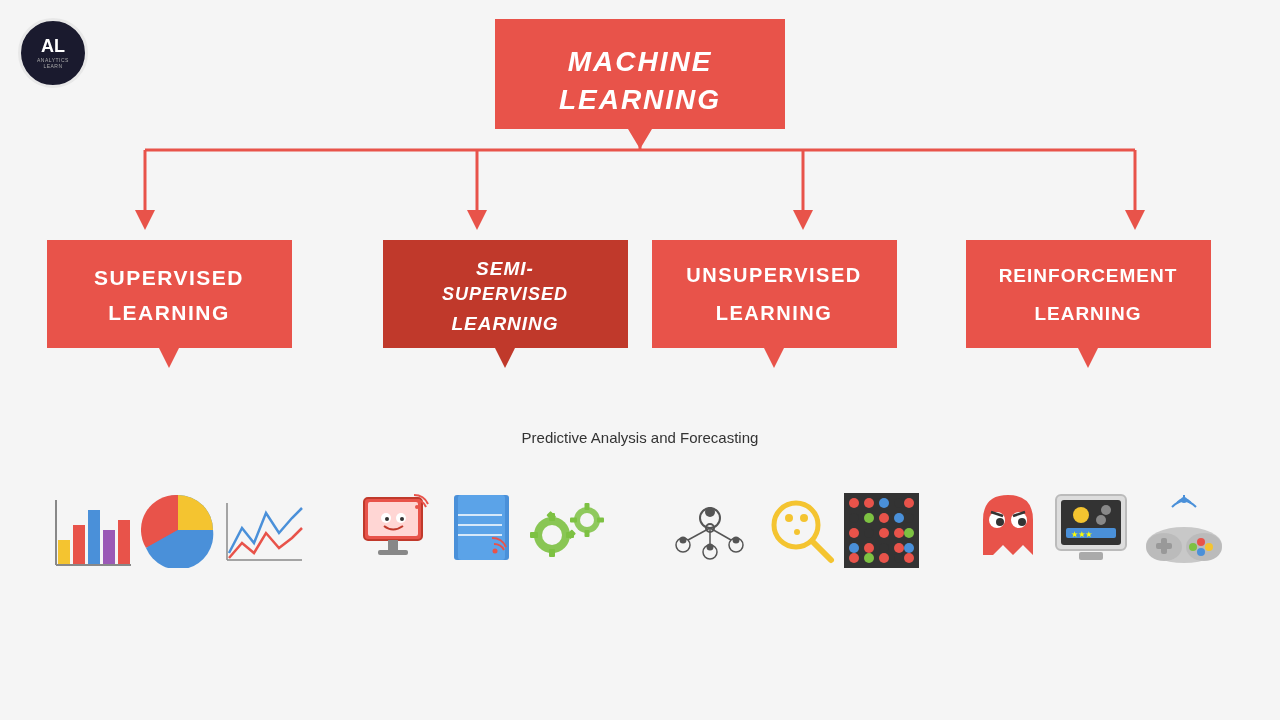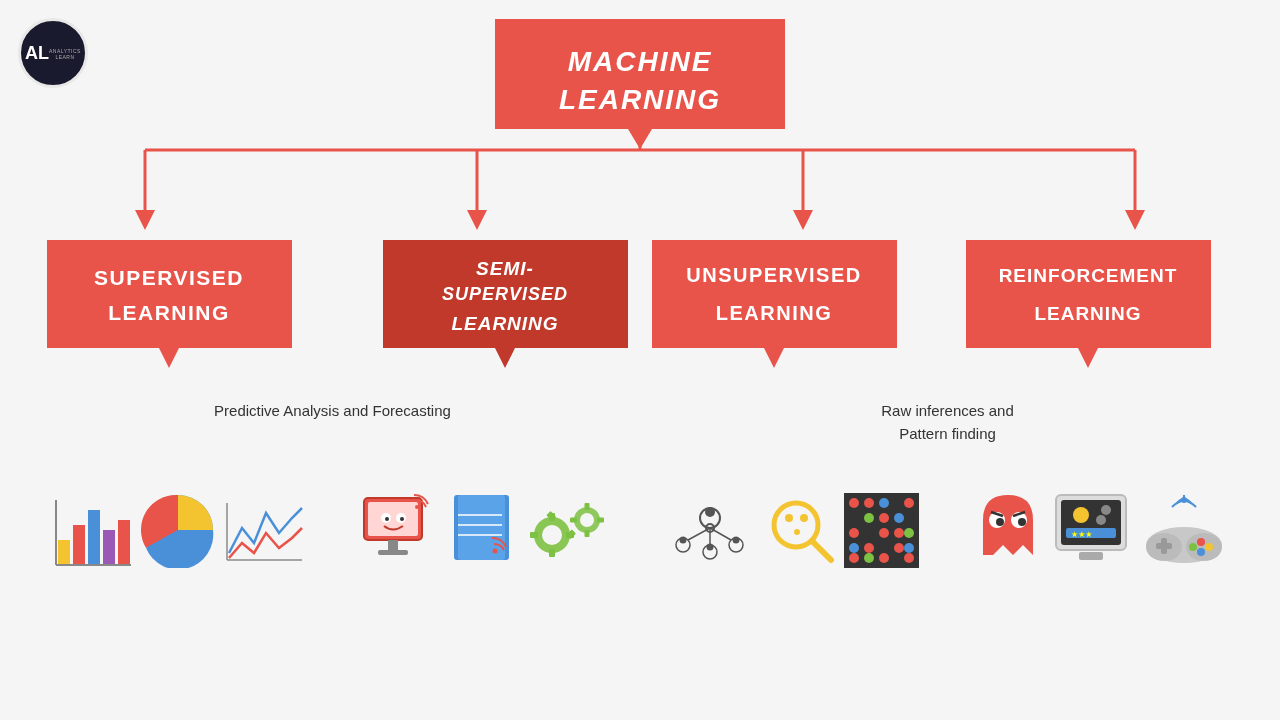--- a/index.html
+++ b/index.html
@@ -15,21 +15,21 @@
     
     .logo {
       position: absolute;
       top: 18px;
       left: 18px;
       width: 70px;
       height: 70px;
       border-radius: 50%;
       background: #1a1a2e;
       display: flex;
-      flex-direction: row;
+      flex-direction: column;
       align-items: center;
       justify-content: center;
       border: 3px solid #e8e8e8;
     }
     .logo-letters {
       color: white;
       font-size: 18px;
       font-weight: 900;
       line-height: 1;
     }
@@ -62,20 +62,21 @@
       justify-content: space-between;
     }
 
     .desc-item {
       flex: 1;
       text-align: center;
       font-size: 15px;
       color: #333;
       line-height: 1.5;
       padding: 0 8px;
+      margin-top: 27px;
     }
 
     
     .icons-area {
       position: absolute;
       top: 490px;
       left: 25px;
       right: 25px;
       display: flex;
       justify-content: space-between;
@@ -168,23 +169,20 @@
       <text x="122" y="42" text-anchor="middle" fill="white" font-family="Arial" font-weight="900" font-size="19" letter-spacing="1">REINFORCEMENT</text>
       <text x="122" y="80" text-anchor="middle" fill="white" font-family="Arial" font-weight="900" font-size="19" letter-spacing="1">LEARNING</text>
     </svg>
   </div>
 </div>
 
 <div class="descriptions">
   <div class="desc-item">
     <span>Predictive Analysis
 and Forecasting</span>
-  </div>
-  <div class="desc-item">
-    Raw inferences and<br>Pattern finding
   </div>
 </div>
 
 <div class="icons-area">
 
   <div class="icon-group">
 
     <svg width="80" height="80" viewBox="0 0 80 80">
       <rect x="5" y="50" width="12" height="25" fill="#f4c430"></rect>
       <rect x="20" y="35" width="12" height="40" fill="#e8534a"></rect>

